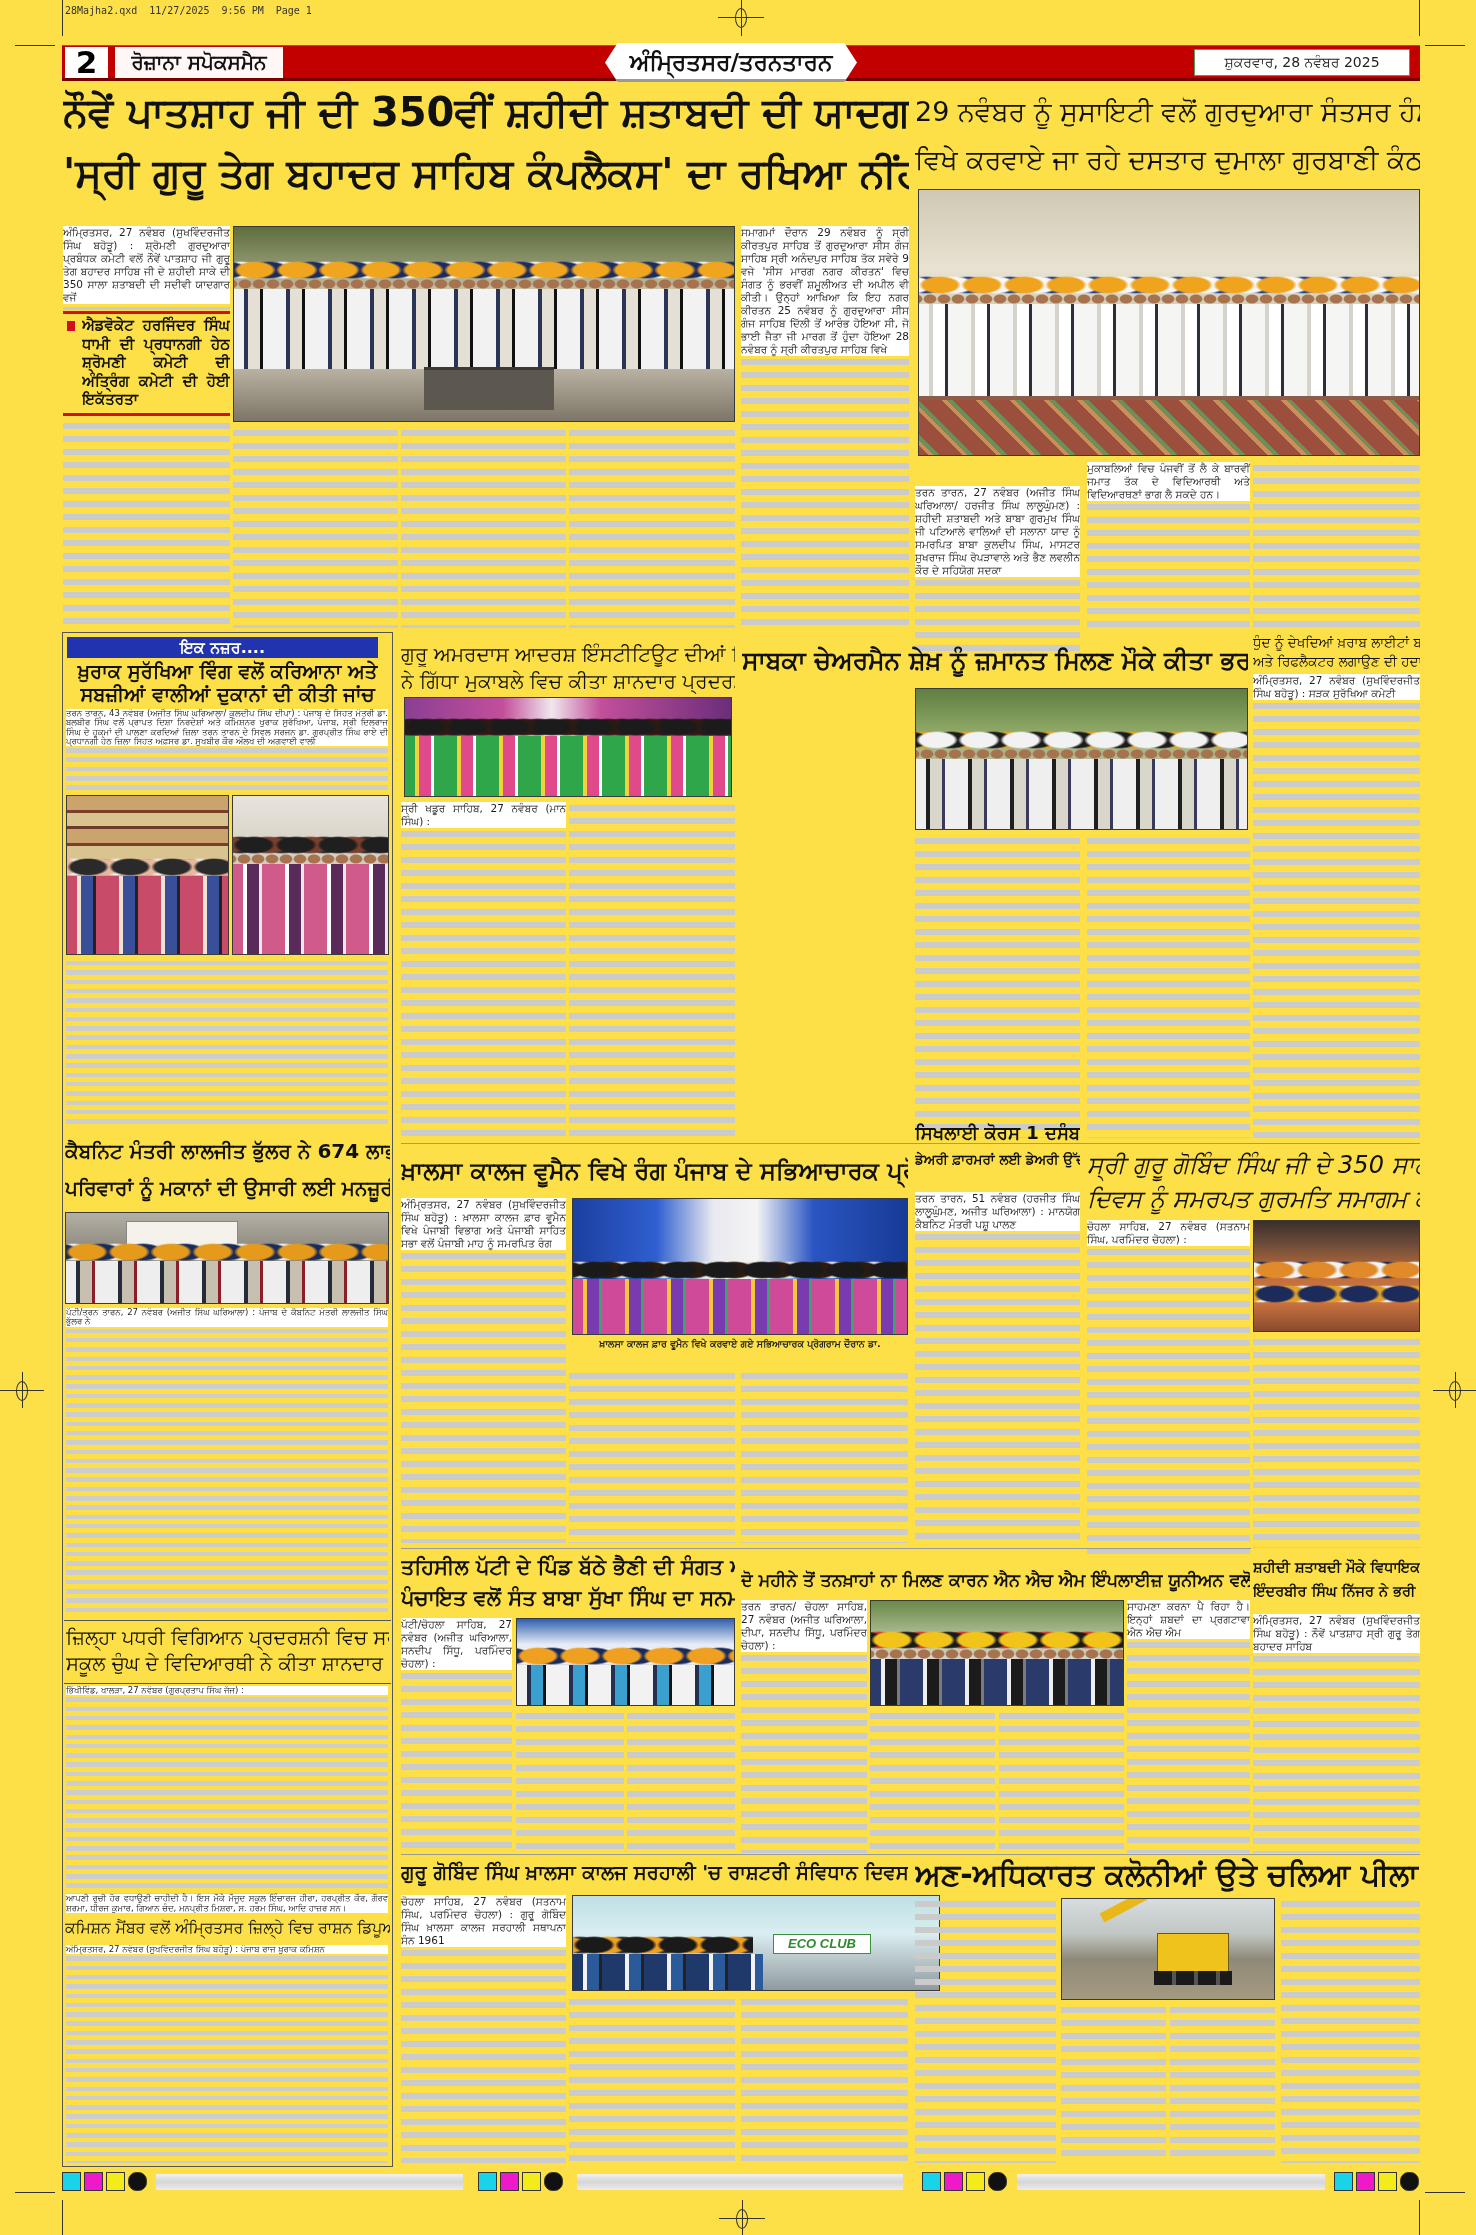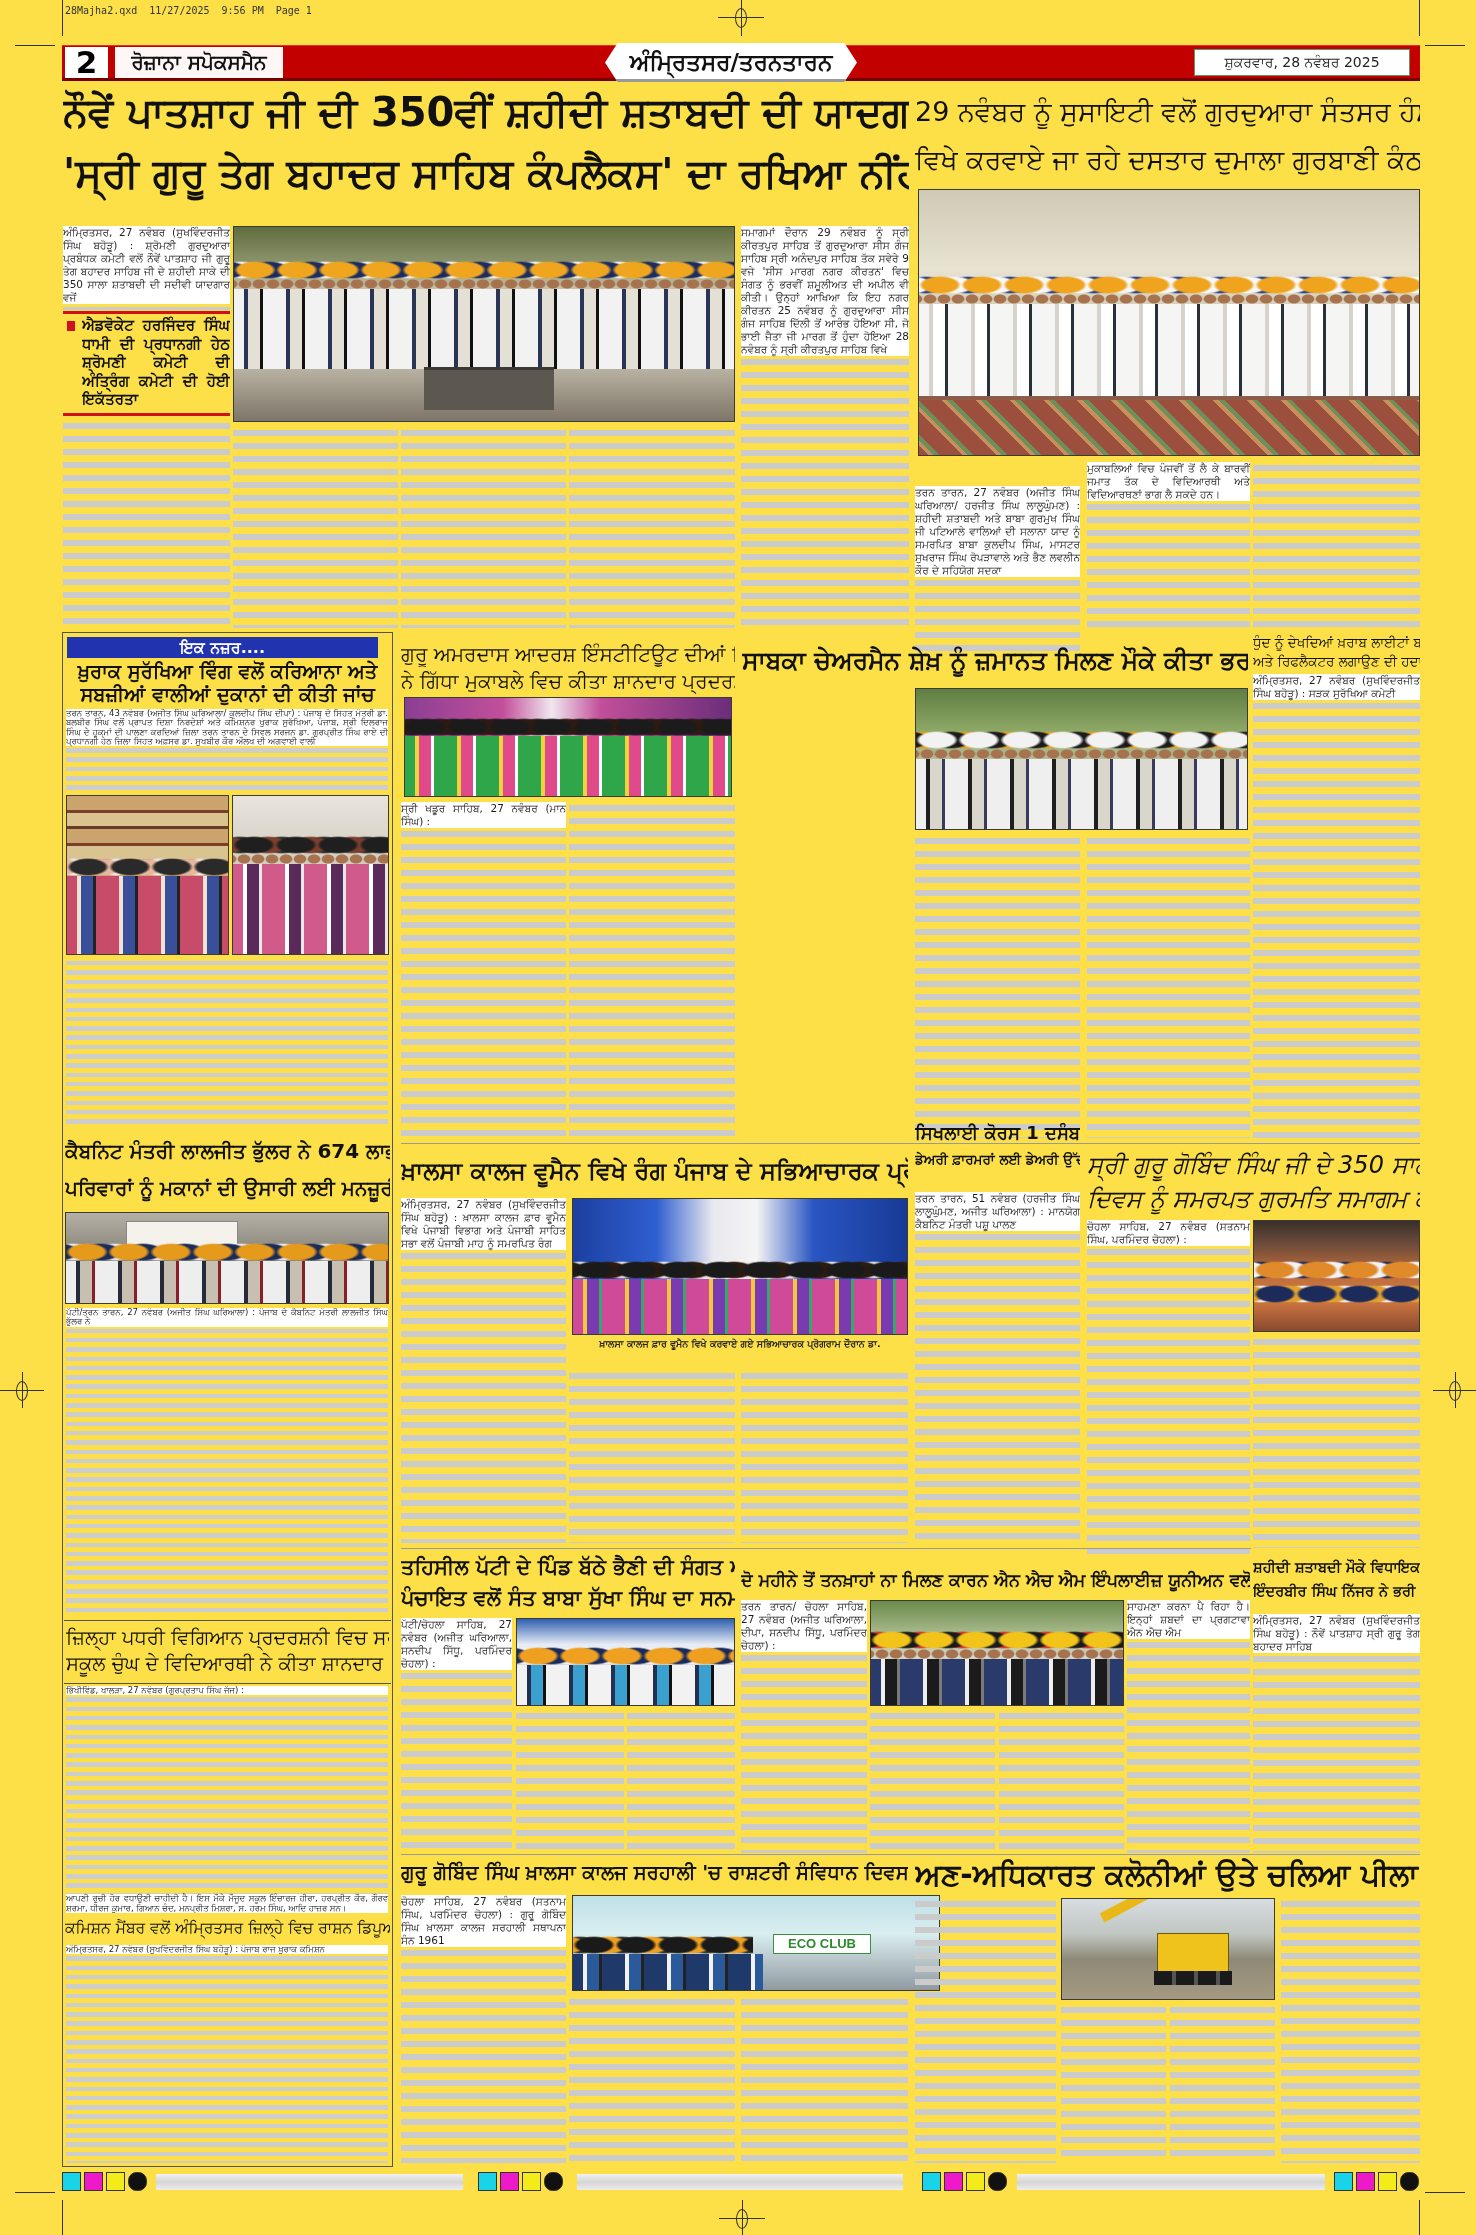--- a/index.html
+++ b/index.html
@@ -268,21 +268,21 @@
   <div class="txt" style="left:1253px;top:1614px;width:167px;height:239px">
     <p><span class="dl">ਅੰਮ੍ਰਿਤਸਰ, 27 ਨਵੰਬਰ (ਸੁਖਵਿੰਦਰਜੀਤ ਸਿੰਘ ਬਹੋੜੂ) :</span> <span>ਨੌਵੇਂ ਪਾਤਸ਼ਾਹ ਸ੍ਰੀ ਗੁਰੂ ਤੇਗ ਬਹਾਦਰ ਸਾਹਿਬ</span></p>
   </div>
 
   <div class="rule" style="left:401px;top:1854px;width:1019px"></div>
 
   <div class="hl just" style="left:401px;top:1858px;width:507px;height:30px;font-size:19.5px;line-height:30px">ਗੁਰੂ ਗੋਬਿੰਦ ਸਿੰਘ ਖ਼ਾਲਸਾ ਕਾਲਜ ਸਰਹਾਲੀ 'ਚ ਰਾਸ਼ਟਰੀ ਸੰਵਿਧਾਨ ਦਿਵਸ ਮਨਾਇਆ</div>
   <div class="txt" style="left:401px;top:1895px;width:165px;height:268px">
     <p><span class="dl">ਚੋਹਲਾ ਸਾਹਿਬ, 27 ਨਵੰਬਰ (ਸਤਨਾਮ ਸਿੰਘ, ਪਰਮਿੰਦਰ ਚੋਹਲਾ) :</span> <span>ਗੁਰੂ ਗੋਬਿੰਦ ਸਿੰਘ ਖ਼ਾਲਸਾ ਕਾਲਜ ਸਰਹਾਲੀ ਸਥਾਪਨਾ ਸੰਨ 1961</span></p>
   </div>
-  <div class="photo" style="left:572px;top:1895px;width:368px;height:96px;background:linear-gradient(to bottom,#bfe0e6 0%,#d9eef0 40%,#b6c4c8 70%,#8f9aa0 100%);">
+  <div class="photo" style="left:572px;top:1895px;width:368px;height:96px;background:linear-gradient(to bottom,#bfe0e6 0%,#d9eef0 40%,#b6c4c8 70%,#8f9aa0 100%);font-style:italic;">
     <div class="banner" style="left:200px;top:38px;width:96px;height:18px">ECO CLUB</div>
     <div class="heads" style="top:40px;width:180px;--h1:#1a1a1a;--h2:#f0a020;--h3:#2a2a2a"></div>
     <div class="bodies" style="top:58px;height:38px;width:190px;--b1:#1f3a6a;--b2:#f2f2f2;--b3:#2a5a9a;--b4:#222"></div>
   </div>
   <div class="txt" style="left:569px;top:1996px;width:166px;height:167px"></div>
   <div class="txt" style="left:741px;top:1996px;width:167px;height:167px"></div>
 
   <div class="hl just" style="left:915px;top:1856px;width:505px;height:38px;font-size:30px;line-height:38px">ਅਣ-ਅਧਿਕਾਰਤ ਕਲੋਨੀਆਂ ਉਤੇ ਚਲਿਆ ਪੀਲਾ ਪੰਜਾ</div>
   <div class="txt" style="left:915px;top:1898px;width:141px;height:265px"></div>
   <div class="photo" style="left:1061px;top:1898px;width:214px;height:102px;background:linear-gradient(to bottom,#d7dde0 0%,#c0c6c2 35%,#8e8a78 60%,#a59a80 100%);">

